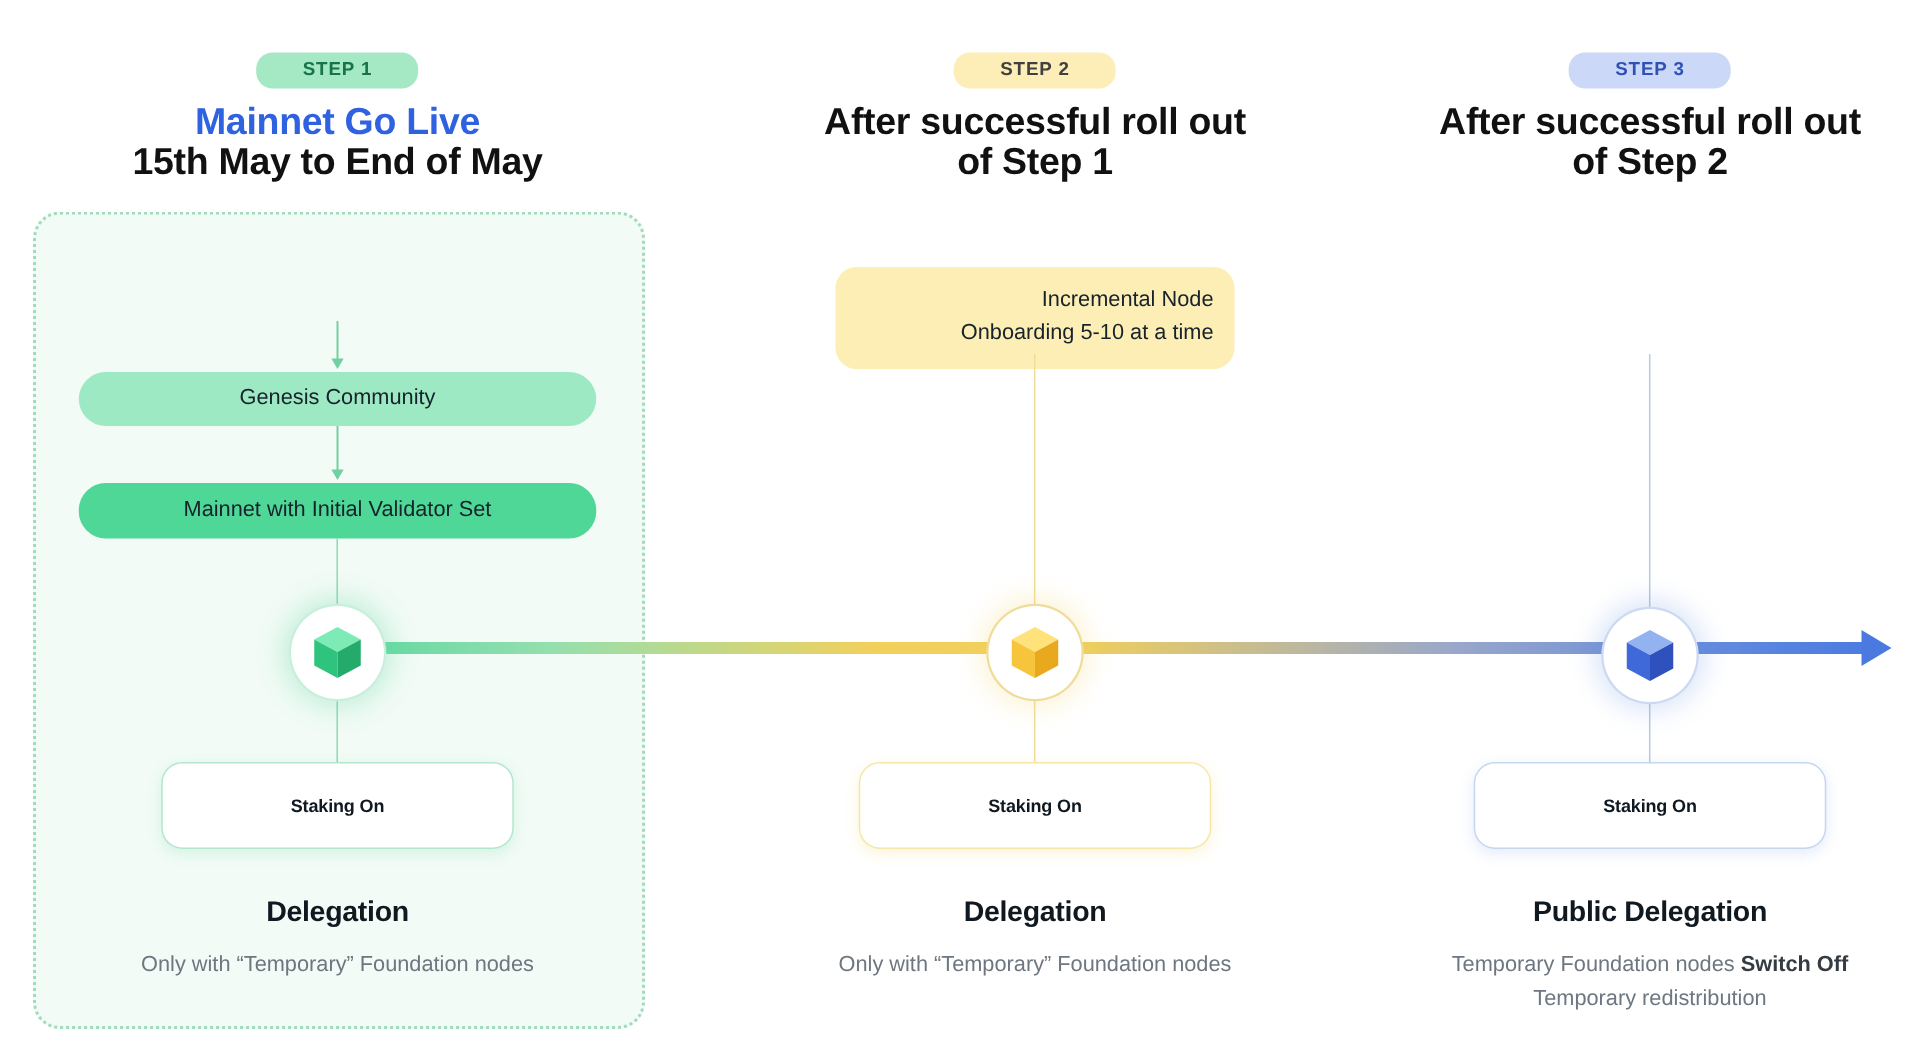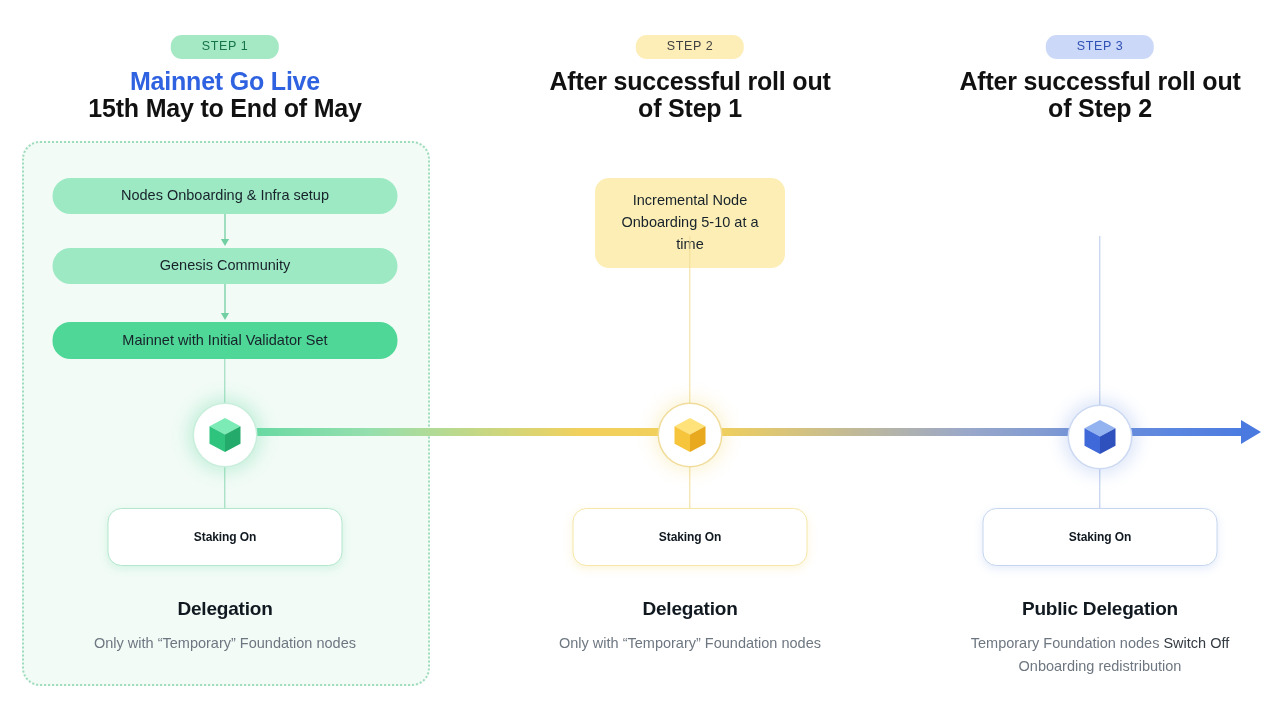--- a/index.html
+++ b/index.html
@@ -44,21 +44,21 @@
 
   
   .badge {
     position: absolute;
     top: 35px;
     left: 50%;
     transform: translateX(-50%);
     padding: 5px 31px 6px;
     border-radius: 11px;
     font-size: 12.5px;
-    font-weight: normal;
+    font-weight: bold;
     letter-spacing: 0.6px;
     white-space: nowrap;
     line-height: 1;
   }
   .badge-1 { background: #a5e8c4; color: #16734a; }
   .badge-2 { background: #fdeeb8; color: #404040; }
   .badge-3 { background: #ccd8f7; color: #2f51b5; }
 
   
   .col-title {
@@ -101,24 +101,24 @@
     transform: translateX(-50%);
     width: 11px;
   }
 
   
   .top-card {
     position: absolute;
     top: 178px;
     left: 50%;
     transform: translateX(-50%);
-    width: 190px;
+    width: 266px;
     padding: 11px 14px 13px;
     border-radius: 14px;
-    text-align: center;
+    text-align: right;
     font-size: 14.5px;
     line-height: 22px;
     color: #17222b;
   }
   .card-yellow { background: #fceeb5; }
   .card-blue   { background: #a9c3f4; }
 
   
   .v-line {
     position: absolute;
@@ -215,42 +215,41 @@
   .footer-sub {
     position: absolute;
     top: 632px;
     left: 0;
     width: 100%;
     text-align: center;
     font-size: 14.5px;
     line-height: 23px;
     color: #6e7781;
   }
-  .footer-sub b { color: #353b43; font-weight: normal; }
+  .footer-sub b { color: #353b43; font-weight: bold; }
 </style>
 </head>
 <body>
 
 <div id="canvas">
 
   <div class="highlight-region"></div>
 
   <div id="timeline"></div>
   <div id="timeline-arrow"></div>
 
   <div class="column" id="col-1">
 
     <div class="badge badge-1">STEP 1</div>
 
     <div class="col-title">
       <span class="accent">Mainnet Go Live</span>
       <span>15th May to End of May</span>
     </div>
 
-    <div class="pill pill-a">Nodes Onboarding &amp; Infra setup</div>
 
     <div class="mini-arrow" style="top:214px; height:34px;">
       <svg width="11" height="34" viewBox="0 0 11 34">
         <line x1="5.5" y1="0" x2="5.5" y2="26" stroke="#72cfa2" stroke-width="1.3"></line>
         <path d="M1.4 25 L5.5 32 L9.6 25 Z" fill="#72cfa2"></path>
       </svg>
     </div>
 
     <div class="pill pill-b">Genesis Community</div>
 
@@ -342,17 +341,17 @@
     </div>
 
     <div class="v-line vl-blue" style="top:468px; height:42px;"></div>
 
     <div class="staking-box sb-blue">Staking On</div>
 
     <div class="footer-title">Public Delegation</div>
 
     <div class="footer-sub">
       <span>Temporary Foundation nodes </span><b>Switch Off</b><br>
-      <span>Onboarding redistribution</span>
+      <span>Temporary redistribution</span>
     </div>
   </div>
 
 </div>
 
 </body></html>

